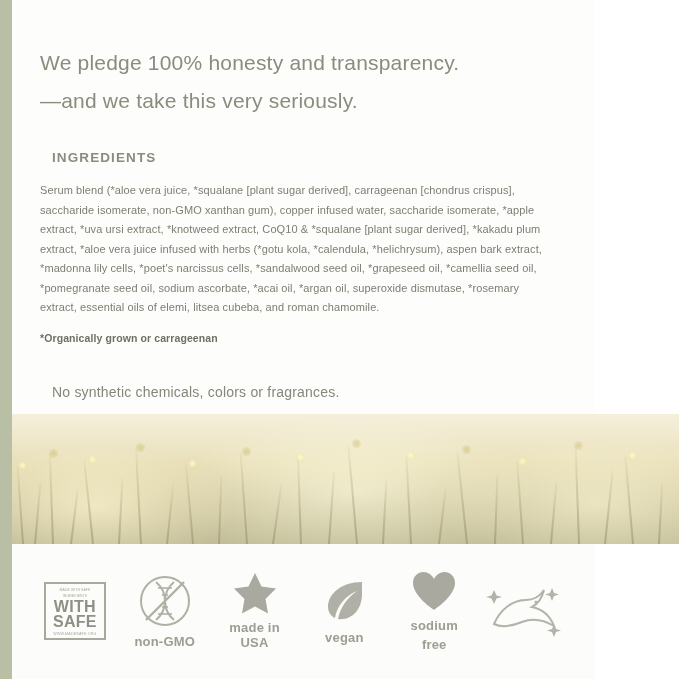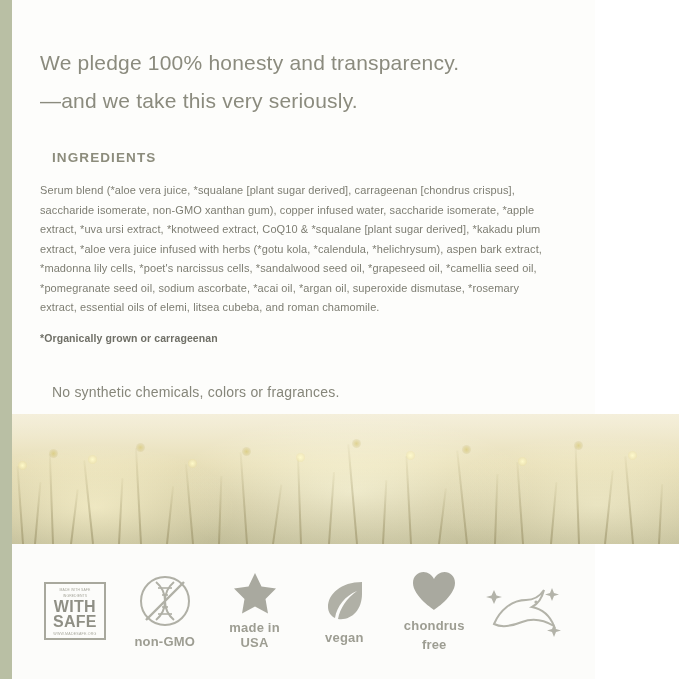--- a/index.html
+++ b/index.html
@@ -283,21 +283,21 @@
       </span>
       <div class="badge-label">vegan</div>
     </div>
 
     <div class="badge">
       <span>
         <svg width="46" height="42" viewBox="0 0 46 42">
           <path d="M23 40 C23 40, 2 26, 2 13 C2 6, 7 2, 12.5 2 C17 2, 21 5, 23 9 C25 5, 29 2, 33.5 2 C39 2, 44 6, 44 13 C44 26, 23 40, 23 40 Z" fill="#a9a99f"></path>
         </svg>
       </span>
-      <div class="badge-label">chondrus</div>
+      <div class="badge-label">sodium</div>
       <div class="badge-label" style="margin-top:4px;">free</div>
     </div>
 
     <div class="badge">
       <span>
         <svg width="80" height="62" viewBox="0 0 80 62">
           <path d="M10 44 C16 30, 28 20, 42 20 C50 20, 56 16, 60 10 C58 18, 54 24, 48 27 C58 29, 66 36, 70 46 C60 40, 48 38, 38 42 C28 46, 18 48, 10 44 Z" fill="none" stroke="#b3b3a9" stroke-width="2"></path>
           <circle cx="52" cy="22" r="1.6" fill="#b3b3a9"></circle>
           <path d="M4 10 L6.5 15.5 L12 17 L6.5 18.5 L4 24 L1.5 18.5 L-4 17 L1.5 15.5 Z" fill="#b3b3a9" transform="translate(6,0)"></path>
           <path d="M68 8 L70 13 L75 14.5 L70 16 L68 21 L66 16 L61 14.5 L66 13 Z" fill="#b3b3a9"></path>

